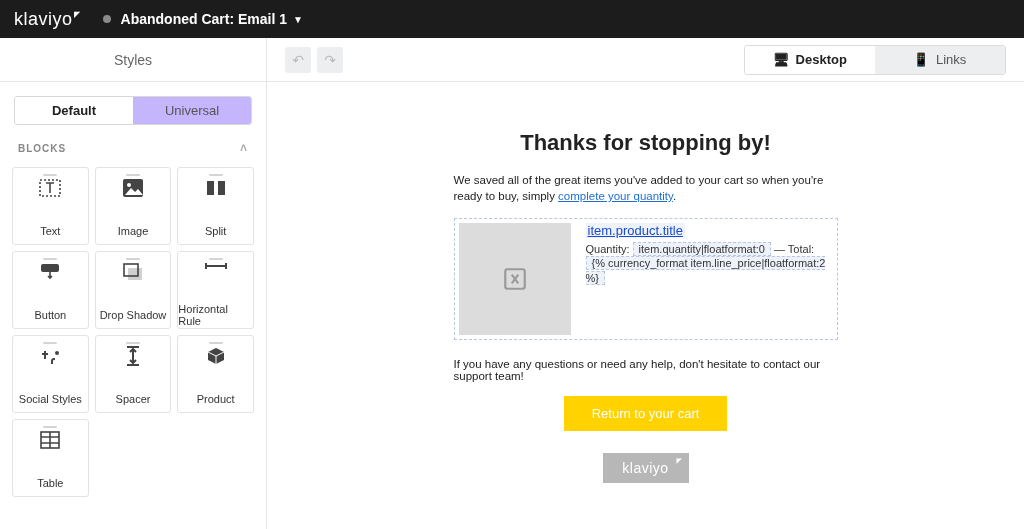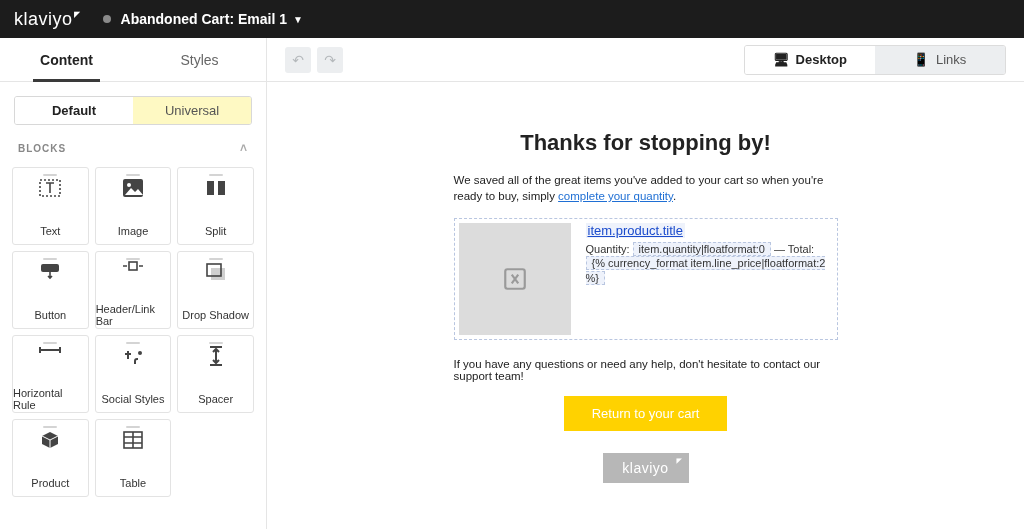--- a/index.html
+++ b/index.html
@@ -11,21 +11,21 @@
   .topbar-title { font-size: 14px; font-weight: 600; }
   .topbar-caret { margin-left: 6px; font-size: 10px; }
   .main { display: flex; height: calc(100% - 38px); }
   .sidebar { width: 267px; border-right: 1px solid #e5e5e5; background: #fff; display: flex; flex-direction: column; }
   .sidebar-tabs { display: flex; height: 44px; border-bottom: 1px solid #e5e5e5; }
   .sidebar-tab { flex: 1; display: flex; align-items: center; justify-content: center; font-size: 14px; color: #666; cursor: pointer; position: relative; }
   .sidebar-tab.active { color: #222; font-weight: 600; }
   .sidebar-tab.active::after { content: ""; position: absolute; bottom: -1px; left: 25%; right: 25%; height: 3px; background: #3a3a3a; }
   .subtabs-wrap { padding: 14px 14px 0 14px; }
   .subtabs { display: flex; border: 1px solid #d8d8d8; border-radius: 3px; overflow: hidden; }
-  .subtab { flex: 1; text-align: center; padding: 6px 0; font-size: 13px; background: #fef9c3; cursor: pointer; color: #555; }
+  .subtab { flex: 1; text-align: center; padding: 6px 0; font-size: 13px; background: #c4b5fd; cursor: pointer; color: #555; }
   .subtab.active { background: #fff; font-weight: 600; color: #222; }
   .blocks-header { display: flex; align-items: center; justify-content: space-between; padding: 16px 18px 6px 18px; font-size: 10px; letter-spacing: 1px; color: #888; font-weight: 600; text-align: center; }
   .blocks-caret { color: #aaa; font-size: 12px; }
   .blocks-grid { padding: 6px 12px; display: grid; grid-template-columns: repeat(3, 1fr); gap: 6px; }
   .block-tile { border: 1px solid #e3e3e3; border-radius: 3px; height: 78px; display: flex; flex-direction: column; align-items: center; justify-content: center; cursor: grab; background: #fff; position: relative; }
   .block-tile .grip { position: absolute; top: 6px; width: 14px; height: 2px; background: #d4d4d4; border-radius: 1px; }
   .block-icon { font-size: 20px; color: #444; height: 26px; display: flex; align-items: center; justify-content: center; }
   .block-label { font-size: 11px; margin-top: 24px; color: #333; }
   .canvas { flex: 1; background: #fff; position: relative; display: flex; flex-direction: column; }
   .canvas-toolbar { height: 44px; border-bottom: 1px solid #e5e5e5; display: flex; align-items: center; padding: 0 18px; }
@@ -59,21 +59,20 @@
   <span class="topbar-logo"><span>klaviyo</span><sup>◤</sup></span>
   <span class="topbar-dot"></span>
   <span class="topbar-title">Abandoned Cart: Email 1</span>
   <span class="topbar-caret">▼</span>
 </div>
 
 <div class="main">
 
   <aside class="sidebar">
     <div class="sidebar-tabs">
-      <div class="sidebar-tab active">Content</div>
       <div class="sidebar-tab">Styles</div>
     </div>
     <div class="subtabs-wrap">
       <div class="subtabs">
         <div class="subtab active">Default</div>
         <div class="subtab">Universal</div>
       </div>
     </div>
     <div class="blocks-header">
       <span>BLOCKS</span>
@@ -113,30 +112,20 @@
       </div>
       <div class="block-tile">
           <span class="grip"></span>
         <span class="block-icon">
             <svg width="22" height="20" viewBox="0 0 22 20" fill="#444">
               <rect x="2" y="2" width="18" height="8" rx="2"></rect>
               <path d="M11 10 L11 16 M9 14 L11 16 L13 14" stroke="#444" stroke-width="1.6" fill="none"></path>
             </svg>
           </span>
         <span class="block-label">Button</span>
-      </div>
-      <div class="block-tile">
-          <span class="grip"></span>
-        <span class="block-icon">
-            <svg width="24" height="14" viewBox="0 0 24 14" fill="none" stroke="#444" stroke-width="1.6">
-              <path d="M2 7h4M18 7h4"></path>
-              <rect x="8" y="3" width="8" height="8"></rect>
-            </svg>
-          </span>
-        <span class="block-label">Header/Link Bar</span>
       </div>
       <div class="block-tile">
           <span class="grip"></span>
         <span class="block-icon">
             <svg width="22" height="20" viewBox="0 0 22 20" fill="none" stroke="#444" stroke-width="1.6">
               <rect x="2" y="2" width="14" height="12"></rect>
               <rect x="6" y="6" width="14" height="12" fill="#444" opacity="0.25" stroke="none"></rect>
             </svg>
           </span>
         <span class="block-label">Drop Shadow</span>

